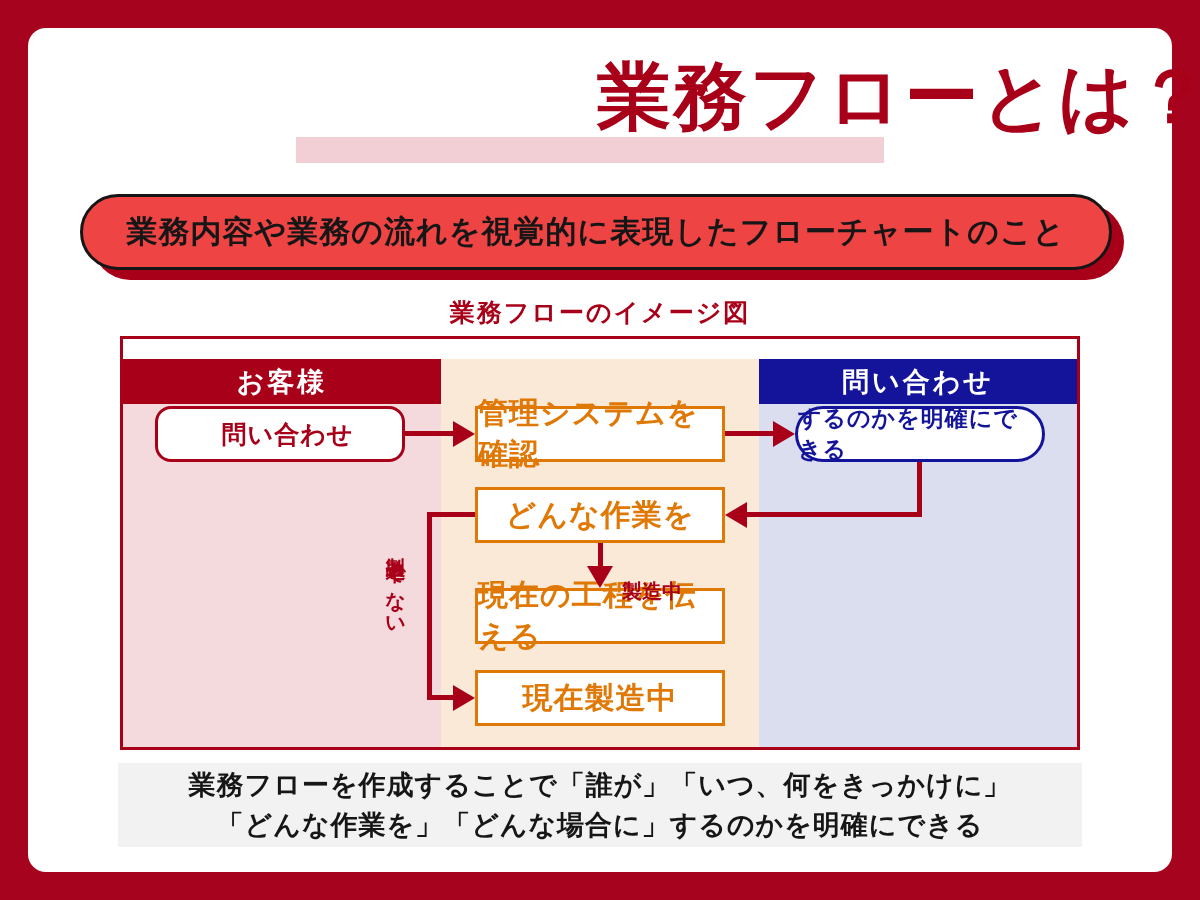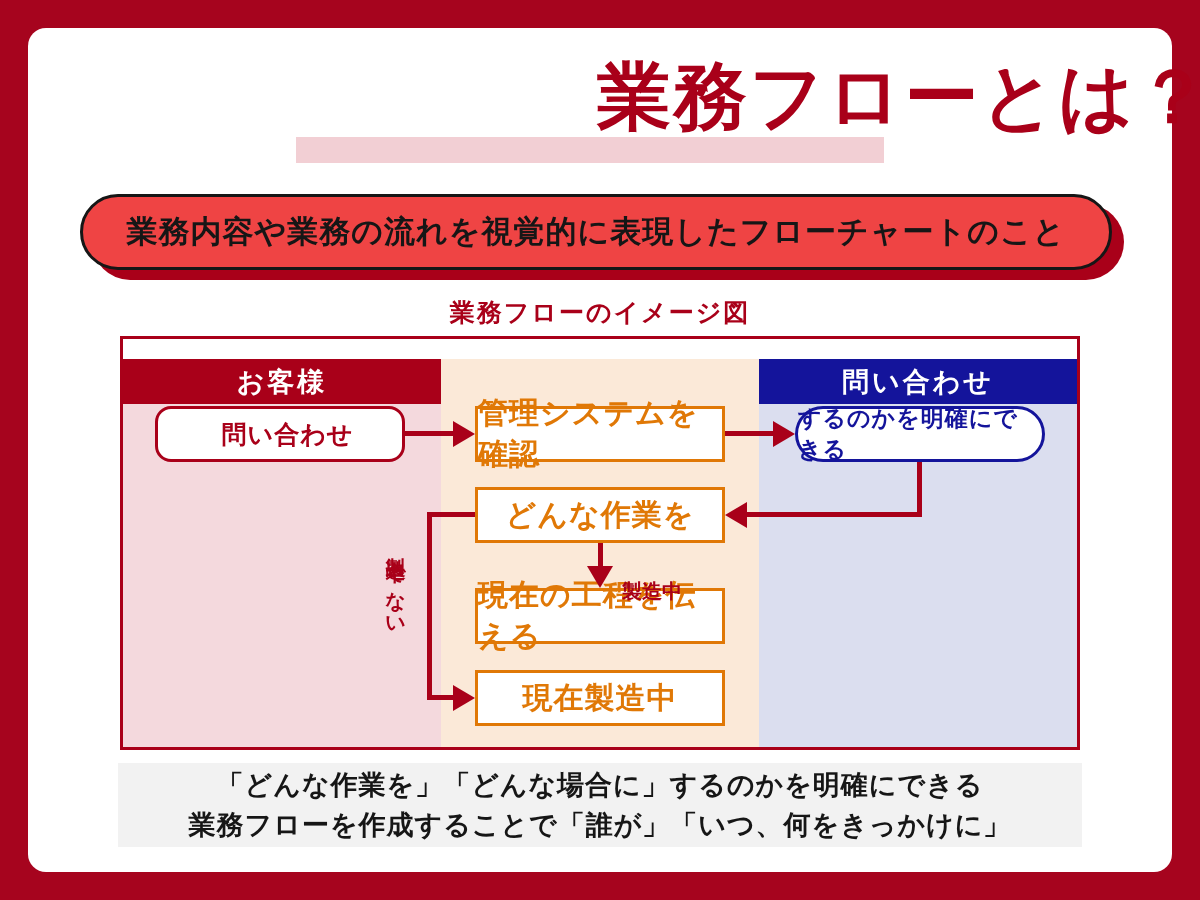--- a/index.html
+++ b/index.html
@@ -110,16 +110,16 @@
   <div class="head head-down" style="left:587px;top:566px;"></div>
   <div class="edge-label" style="left:622px;top:551px;margin-top:27px;">製造中</div>
 
   <div class="hline" style="left:427px;top:512px;width:48px;height:5px;"></div>
   <div class="vline" style="left:427px;top:512px;width:5px;height:188px;"></div>
   <div class="hline" style="left:427px;top:695px;width:28px;height:5px;"></div>
   <div class="head head-right" style="left:453px;top:685px;"></div>
   <div class="edge-label edge-label-vert" style="left:380px;top:542px;width:30px;height:170px;">製造中でない</div>
 
   <div class="footer-note">
+    <div>業務フローを作成することで「誰が」「いつ、何をきっかけに」</div>
     <div>「どんな作業を」「どんな場合に」するのかを明確にできる</div>
-    <div>業務フローを作成することで「誰が」「いつ、何をきっかけに」</div>
   </div>
 </div>
 
 </body></html>

